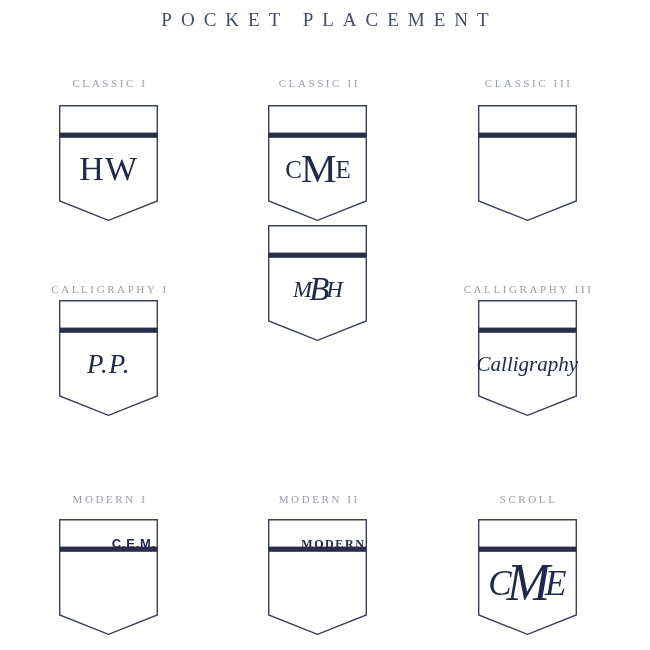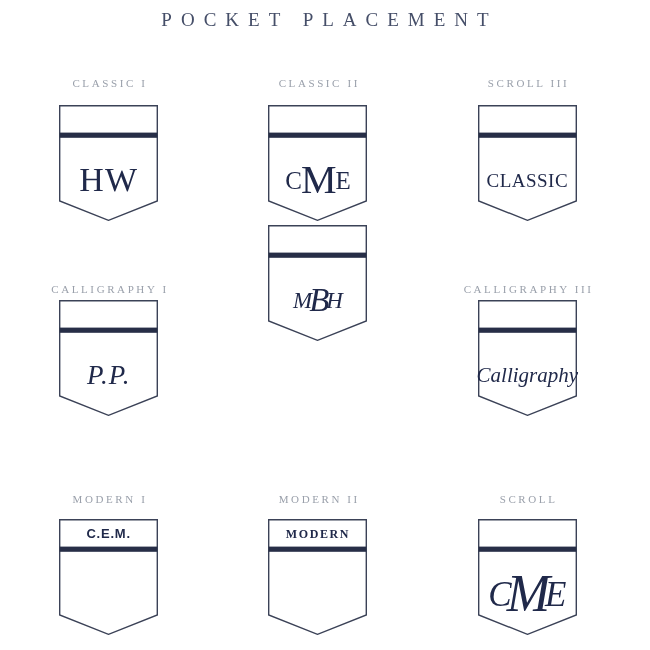--- a/index.html
+++ b/index.html
@@ -26,22 +26,22 @@
   .row1 .pocket { margin-top:15px; }
   .row2 .pocket { margin-top:4px; }
   .row3 .pocket { margin-top:13px; }
   .pocket svg { position:absolute; left:0; top:0; display:block; }
   .pocket .outline { fill:#ffffff; stroke:var(--outline_color,#3b4257); stroke-width:1.4; }
   .pocket .band { fill:var(--band_color,#272e47); }
   .zone {
     position:absolute; left:2px; right:2px;
     display:flex; align-items:center; justify-content:center;
   }
-  .zone.body { top:44px; height:62px; }
-  .zone.flap { top:2px; height:25px; }
+  .zone.body { top:33px; height:62px; }
+  .zone.flap { top:12px; height:25px;justify-content:flex-end; }
   .mono { color:var(--ink_color,#20294a); white-space:nowrap; line-height:1; }
   .mono span { line-height:1; }
   .m-group { display:flex; align-items:center; justify-content:center; }
   
   .m-classic1 { font-size:34px; letter-spacing:1px; }
   .m-classic2 .side { font-size:25px; }
   .m-classic2 .mid  { font-size:40px; margin:0 -1px; }
   .m-classic3 { font-size:19px; letter-spacing:0.5px; }
   
   .m-script  { font-style:italic; }
@@ -89,29 +89,26 @@
             <span class="mono m-classic2 m-group">
               <span class="side">C</span>
               <span class="mid">M</span>
               <span class="side">E</span>
             </span>
           </div>
         </div>
       </div>
 
       <div class="cell">
-        <div class="label">SCROLL III</div>
-        <div class="pocket">
-          <svg viewBox="0 0 99 116" width="99" height="116">
-            <polygon class="outline" points="0.7,0.7 98.3,0.7 98.3,96 49.5,115.3 0.7,96"></polygon>
-            <rect class="band" x="0.7" y="27.6" width="97.6" height="5.2"></rect>
-          </svg>
-          <div class="zone body">
-            <span class="mono m-classic3">CLASSIC</span>
-          </div>
+        <div class="label">CLASSIC III</div>
+        <div class="pocket">
+          <svg viewBox="0 0 99 116" width="99" height="116">
+            <polygon class="outline" points="0.7,0.7 98.3,0.7 98.3,96 49.5,115.3 0.7,96"></polygon>
+            <rect class="band" x="0.7" y="27.6" width="97.6" height="5.2"></rect>
+          </svg>
         </div>
       </div>
     </div>
 
     <div class="row row2">
 
       <div class="cell">
         <div class="label">CALLIGRAPHY I</div>
         <div class="pocket">
           <svg viewBox="0 0 99 116" width="99" height="116">

